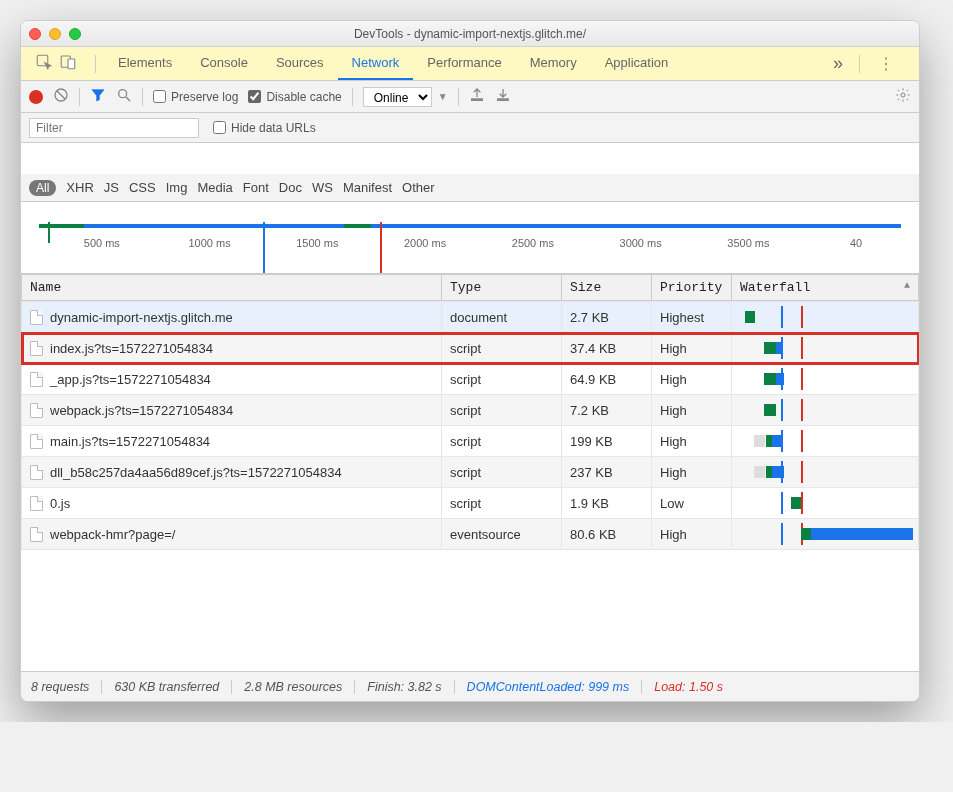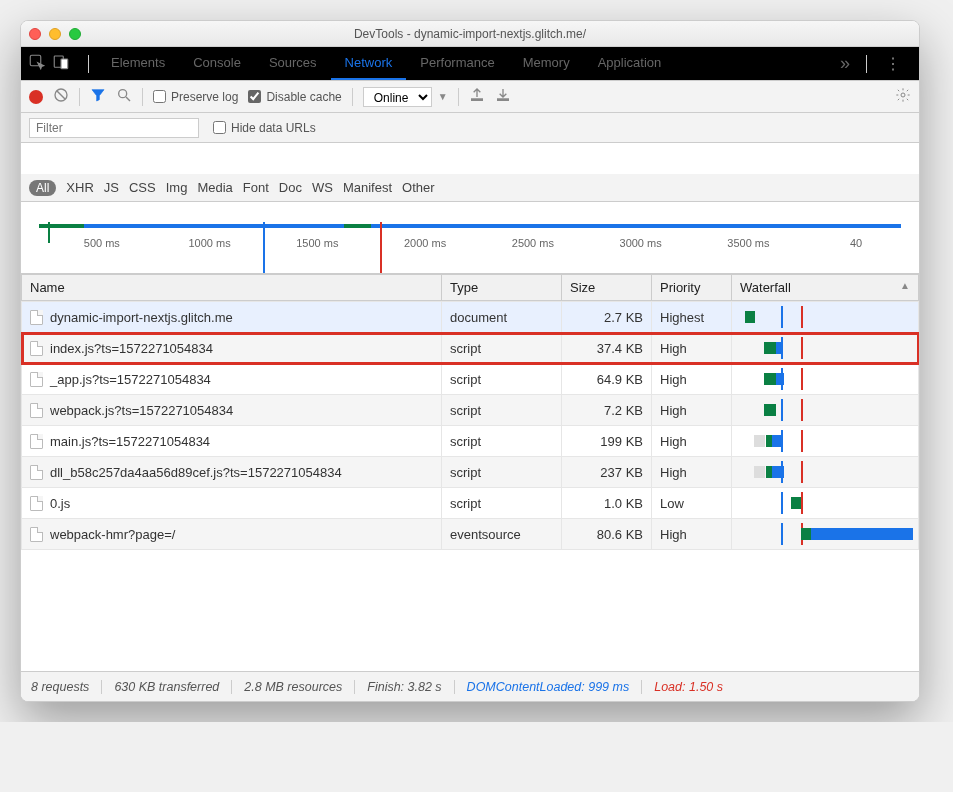--- a/index.html
+++ b/index.html
@@ -5,21 +5,21 @@
   * { box-sizing: border-box; margin: 0; padding: 0; }
   body { font-family: -apple-system, BlinkMacSystemFont, "Segoe UI", Helvetica, Arial, sans-serif; font-size: 13px; color: #333; background: #f0f0f0; padding: 20px; }
   .window { width: 900px; background: #fff; border-radius: 8px; box-shadow: 0 20px 50px rgba(0,0,0,0.35); overflow: hidden; border: 1px solid #ccc; }
   .titlebar { height: 26px; background: linear-gradient(#f6f6f6,#e8e8e8); border-bottom: 1px solid #d0d0d0; display: flex; align-items: center; padding: 0 8px; position: relative; }
   .traffic { display: flex; gap: 8px; }
   .dot { width: 12px; height: 12px; border-radius: 50%; }
   .dot.red { background: #ff5f57; border:1px solid #e04540;}
   .dot.yellow { background: #ffbd2e; border:1px solid #dfa023;}
   .dot.green { background: #28c940; border:1px solid #1fab34;}
   .title { position:absolute; left:0; right:0; text-align:center; font-size:12px; color:#555; pointer-events:none;}
-  .tabstrip { height: 34px; background: #000000; border-bottom: 1px solid #ccc; display:flex; align-items:center; padding:0 7px; gap:8px; }
+  .tabstrip { height: 34px; background: #fef9c3; border-bottom: 1px solid #ccc; display:flex; align-items:center; padding:0 14px; gap:8px; }
   .devselect { display:flex; gap:6px; padding-right:10px; }
   .devselect svg { width:18px; height:18px; stroke:#888; fill:none; stroke-width:1.5;}
   .tabs { display:flex; gap:0; flex:1; }
   .tab { padding: 8px 14px; color:#666; cursor:default; border-bottom:2px solid transparent; font-size:13px;}
   .tab.active { color:#1a73e8; border-bottom:2px solid #1a73e8;}
   .tab-overflow { padding:0 8px; color:#666; font-size:18px;}
   .kebab { padding:0 10px; color:#888; font-size:16px; letter-spacing:1px;}
   .toolbar { height: 32px; background:#f3f3f3; border-bottom:1px solid #ccc; display:flex; align-items:center; padding:0 8px; gap:10px; }
   .record-dot { width:14px; height:14px; border-radius:50%; background:#d93025; }
   .toolbar svg { width:16px; height:16px; }
@@ -39,29 +39,29 @@
   .overview { height:72px; background:#fff; border-bottom:1px solid #ccc; position:relative; }
   .timeaxis { height:20px; position:relative; font-size:11px; color:#666;}
   .timeaxis span { position:absolute; top:3px; transform:translateX(-50%);margin-top:32px;}
   .ov-body { position:absolute; top:20px; left:0; right:0; bottom:0;}
   .ov-bar { position:absolute; height:4px; }
   .ov-line-green { position:absolute; top:0; bottom:30px; width:2px; background:#0a8043;}
   .ov-line-blue { position:absolute; top:0; bottom:0; width:2px; background:#1a73e8;}
   .ov-line-red { position:absolute; top:0; bottom:0; width:2px; background:#d93025;}
   .table-wrap { background:#fff;}
   table { width:100%; border-collapse:collapse; table-layout:fixed; font-size:13px;}
-  thead th { background:#f1f1f1; border:1px solid #ccc; border-top:1px solid #ccc; text-align:left; font-weight:normal; padding:5px 8px; color:#222; position:relative;}
+  thead th { background:#f1f1f1; border:1px solid #ccc; border-top:1px solid #ccc; text-align:left; font-weight:normal; padding:5px 8px; color:#222; position:relative;font-family:Liberation Mono, monospace;}
   thead th .sort { float:right; color:#888; font-size:10px;}
   tbody td { border:1px solid #e6e6e6; padding:4px 8px; white-space:nowrap; overflow:hidden; text-overflow:ellipsis;}
   tbody tr:nth-child(even) td { background:#f5f5f5;}
   tbody tr.sel td { background:#e8f0fe;}
   tbody tr.highlight { outline:3px solid #d93025; outline-offset:-2px;}
   .file-ic { display:inline-block; width:13px; height:15px; border:1px solid #bbb; border-radius:1px; margin-right:7px; vertical-align:-3px; position:relative; background:#fff;}
   .file-ic::before{ content:""; position:absolute; top:-1px; right:-1px; width:5px; height:5px; background:#f5f5f5; border-left:1px solid #bbb; border-bottom:1px solid #bbb;}
-  .size { text-align:right;}
+  .size { }
   .wf-cell { position:relative; height:22px;}
   .wf-bar { position:absolute; top:5px; height:12px;}
   .wf-green { background:#0a8043;}
   .wf-blue { background:#1a73e8;}
   .wf-lt { background:#ddd;}
   .wf-lineV { position:absolute; top:0; bottom:0; width:2px;}
   .tbody-area { height:370px; overflow:auto;}
   .statusbar { height:30px; background:#f3f3f3; border-top:1px solid #ccc; display:flex; align-items:center; padding:0 10px; gap:0; font-size:12.5px; color:#555;}
   .statusbar .seg { padding:0 12px; border-right:1px solid #ccc;font-style:italic;}
   .statusbar .seg:first-child{padding-left:0;}
@@ -322,21 +322,21 @@
                   <div class="wf-lineV" style="left: 36%; background: rgb(217, 48, 37);"></div>
                   <div class="wf-bar wf-lt" style="left: 8%; width: 7%;"></div>
                   <div class="wf-bar wf-green" style="left: 15%; width: 4%;"></div>
                   <div class="wf-bar wf-blue" style="left: 19%; width: 7%;"></div>
                 </div>
               </td>
             </tr>
             <tr>
               <td><span class="file-ic"></span>0.js</td>
               <td>script</td>
-              <td class="size">1.0 KB</td>
+              <td class="size">1.9 KB</td>
               <td>Low</td>
               <td>
                 <div class="wf-cell">
                   <div class="wf-lineV" style="left: 24%; background: rgb(26, 115, 232);"></div>
                   <div class="wf-lineV" style="left: 36%; background: rgb(217, 48, 37);"></div>
                   <div class="wf-bar wf-green" style="left: 30%; width: 6%;"></div>
                 </div>
               </td>
             </tr>
             <tr>

